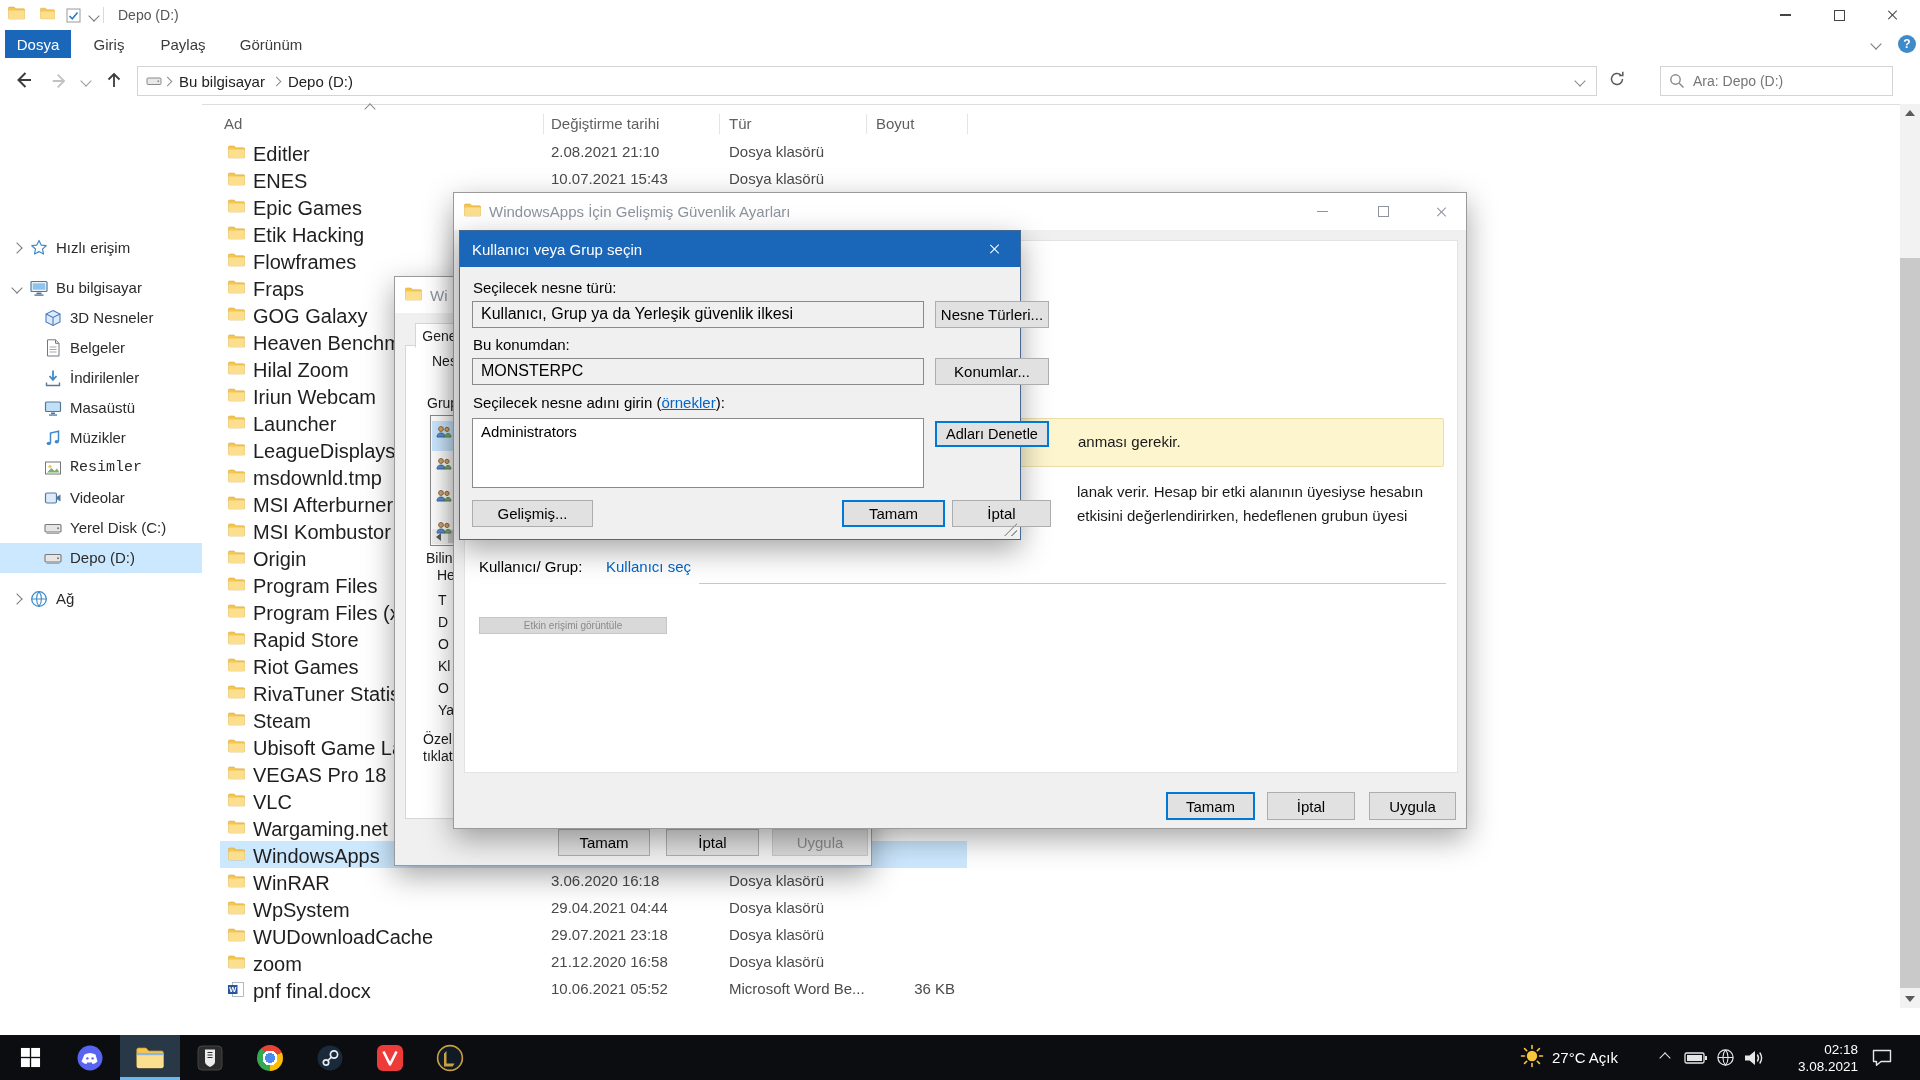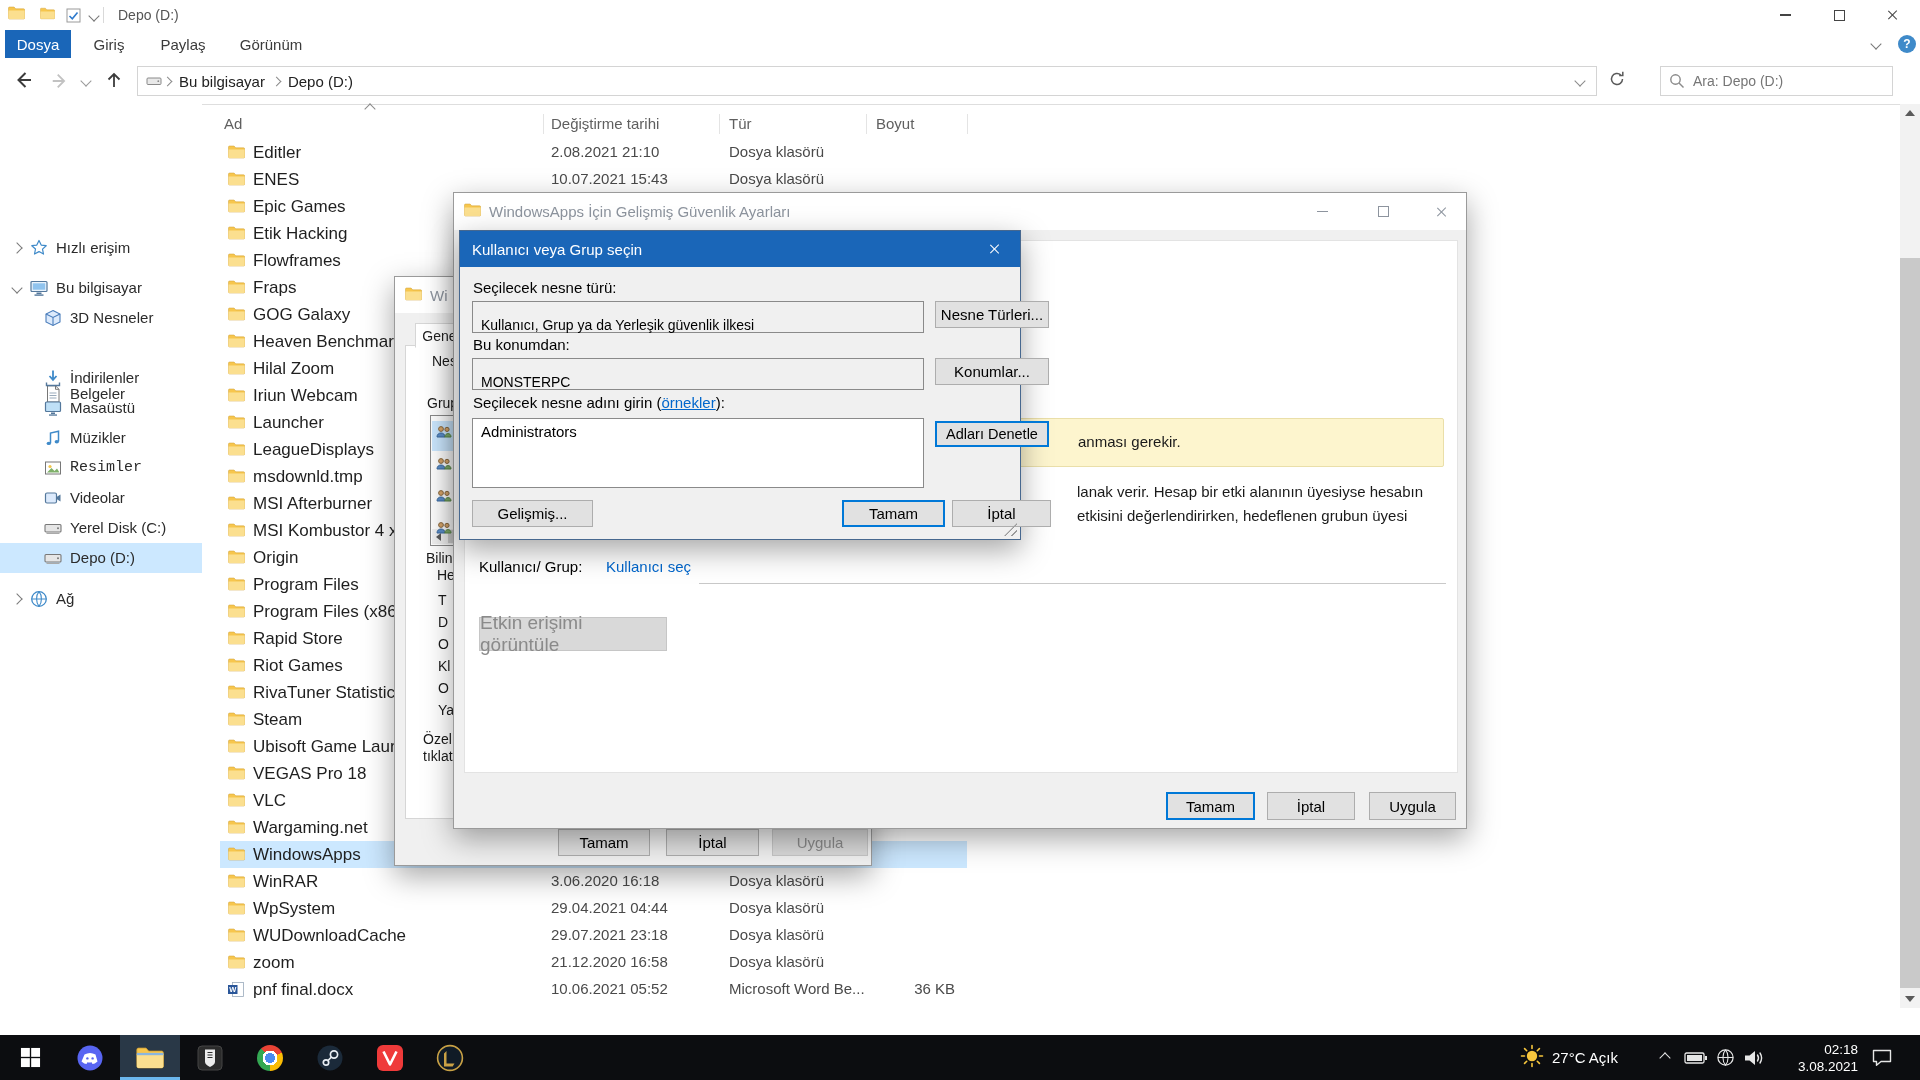--- a/index.html
+++ b/index.html
@@ -49,21 +49,21 @@
   .sicon{position:absolute;top:6px;}
   .slabel{position:absolute;top:6px;font-size:15px;color:#2b2b2b;white-space:nowrap;}
   
   #colheaders{position:absolute;left:220px;top:112px;width:747px;height:26px;}
   .colh{position:absolute;top:3px;font-size:15px;color:#5f5f5f;white-space:nowrap;}
   .colsep{position:absolute;top:2px;width:1px;height:20px;background:#e4e4e4;}
   #sortcaret{position:absolute;left:366px;top:105px;color:#8a8a8a;}
   .frow{position:absolute;left:220px;width:747px;height:27px;}
   .frow.fsel{background:var(--selection);}
   .fic{position:absolute;left:8px;top:6px;}
-  .fname{position:absolute;left:33px;top:4px;font-size:17px;color:#1f1f1f;white-space:nowrap;}
+  .fname{position:absolute;left:33px;top:4px;font-size:20px;color:#1f1f1f;white-space:nowrap;}
   .fdate{position:absolute;left:331px;top:4px;font-size:15px;color:#4a4a4a;white-space:nowrap;}
   .ftype{position:absolute;left:509px;top:4px;font-size:15px;color:#4a4a4a;white-space:nowrap;}
   .fsize{position:absolute;left:596px;top:4px;width:139px;text-align:right;font-size:15px;color:#4a4a4a;}
   
   #vscroll{position:absolute;left:1900px;top:104px;width:20px;height:904px;background:#f2f2f2;}
   #vthumb{position:absolute;left:0;top:154px;width:20px;height:730px;background:#c9c9c9;}
   .tri{width:0;height:0;border-left:5px solid transparent;border-right:5px solid transparent;position:absolute;left:5px;}
   .tri.up{border-bottom:6px solid #5a5a5a;top:6px;}
   .tri.down{border-top:6px solid #5a5a5a;bottom:6px;}
   
@@ -71,22 +71,22 @@
   #status-count{position:absolute;left:18px;top:5px;font-size:14px;color:#333;}
   #status-sel{position:absolute;left:86px;top:5px;font-size:14px;color:#333;border-left:1px solid #e0e0e0;padding-left:12px;}
   .viewtoggle{position:absolute;top:3px;width:26px;height:21px;display:flex;align-items:center;justify-content:center;color:#8a8a8a;}
   
   .dlg{position:absolute;box-sizing:border-box;box-shadow:0 10px 28px rgba(0,0,0,.35);}
   .btn{position:absolute;display:flex;align-items:center;justify-content:center;background:#e1e1e1;border:1px solid #adadad;
        font-size:15px;color:#000;box-sizing:border-box;cursor:default;}
   .btn.default{border:2px solid #0078d7;}
   .btn.disabled{background:#d9d9d9;border-color:#c6c6c6;color:#8a8a8a;}
   .dlabel{position:absolute;font-size:15px;color:#000;white-space:nowrap;}
-  .field{position:absolute;background:#f0f0f0;border:1px solid #8a8a8a;font-size:14px;color:#000;box-sizing:border-box;
-         padding:15px 8px;font-family:"Liberation Sans","DejaVu Sans",sans-serif;}
+  .field{position:absolute;background:#f0f0f0;border:1px solid #8a8a8a;font-size:16px;color:#000;box-sizing:border-box;
+         padding:3px 8px;font-family:"Liberation Sans","DejaVu Sans",sans-serif;}
   .link{color:#0066cc;}
   
   #dlg-props{left:394px;top:276px;width:478px;height:590px;background:#f0f0f0;border:1px solid #9a9a9a;z-index:10;}
   #dlg-props .dtitle{position:absolute;left:0;top:0;right:0;height:36px;background:#fff;display:flex;align-items:center;
                      padding-left:10px;font-size:15px;color:#8d949e;gap:8px;}
   .ppage{position:absolute;left:10px;top:68px;width:458px;height:474px;background:#fff;border:1px solid #d6d6d6;box-sizing:border-box;}
   .ptab{position:absolute;left:20px;top:46px;width:50px;height:23px;background:#fff;border:1px solid #d6d6d6;border-bottom:1px solid #fff;
         z-index:2;font-size:14px;display:flex;align-items:center;justify-content:center;color:#222;}
   .frag{position:absolute;font-size:14px;color:#1a1a1a;white-space:nowrap;z-index:3;}
   #plist{position:absolute;left:35px;top:138px;width:420px;height:131px;background:#fff;border:1px solid #8a8a8a;z-index:3;box-sizing:border-box;}
@@ -229,21 +229,21 @@
           </svg></span>
         <span class="slabel" style="left:56px">Bu bilgisayar</span>
       </div>
       <div class="sitem" style="top: 199px;">
         <span class="sicon" style="left:44px"><svg width="18" height="18" viewBox="0 0 18 18">
             <path d="M9 1.5 16 5v8L9 16.5 2 13V5Z" fill="#dceafc" stroke="#4a7dbb" stroke-width="1.1"></path>
             <path d="M2 5l7 3.5L16 5M9 8.5V16.5" fill="none" stroke="#4a7dbb" stroke-width="1.1"></path>
           </svg></span>
         <span class="slabel" style="left:70px">3D Nesneler</span>
       </div>
-      <div class="sitem" style="top: 229px; margin-top: 46px;">
+      <div class="sitem" style="top: 229px;">
         <span class="sicon" style="left:44px"><svg width="18" height="18" viewBox="0 0 18 18">
             <path d="M3.5.8 h8 l3.5 3.5 V17 h-11.5Z" fill="#fff" stroke="#777"></path>
             <path d="M11.5.8 v3.5 h3.5" fill="none" stroke="#777"></path>
             <path d="M5.5 8h7M5.5 10.5h7M5.5 13h7" stroke="#9ab" stroke-width="1"></path>
           </svg></span>
         <span class="slabel" style="left:70px">Belgeler</span>
       </div>
       <div class="sitem" style="top: 259px;">
         <span class="sicon" style="left:44px"><svg width="18" height="18" viewBox="0 0 18 18">
             <path d="M9 1.5v9M5.5 7 9 10.8 12.5 7" fill="none" stroke="#3f8ac9" stroke-width="1.8"></path>
@@ -730,21 +730,21 @@
       </div>
     <div id="adv-panel"></div>
     <div id="adv-warning">
       <span>anması gerekir.</span>
     </div>
     <span class="advtext" style="top:290px">lanak verir. Hesap bir etki alanının üyesiyse hesabın</span>
     <span class="advtext" style="top:314px">etkisini değerlendirirken, hedeflenen grubun üyesi</span>
     <span class="dlabel" style="left:25px;top:365px;z-index:2">Kullanıcı/ Grup:</span>
     <span class="dlabel link" style="left:152px;top:365px;z-index:2">Kullanıcı seç</span>
     <div id="adv-sep"></div>
-    <div class="btn disabled" style="left:25px;top:424px;width:188px;height:34px;z-index:2;font-size:19px">Etkin erişimi görüntüle</div>
+    <div class="btn disabled" style="left:25px;top:424px;width:188px;height:17px;z-index:2;font-size:10px">Etkin erişimi görüntüle</div>
     <div class="btn default" style="left:712px;top:599px;width:89px;height:28px">Tamam</div>
     <div class="btn" style="left:813px;top:599px;width:88px;height:28px">İptal</div>
     <div class="btn" style="left:915px;top:599px;width:87px;height:28px">Uygula</div>
   </div>
 
   <div id="dlg-select" class="dlg">
     <div class="btitle">
       <span>Kullanıcı veya Grup seçin</span>
     </div>
     <div id="sel-close">

